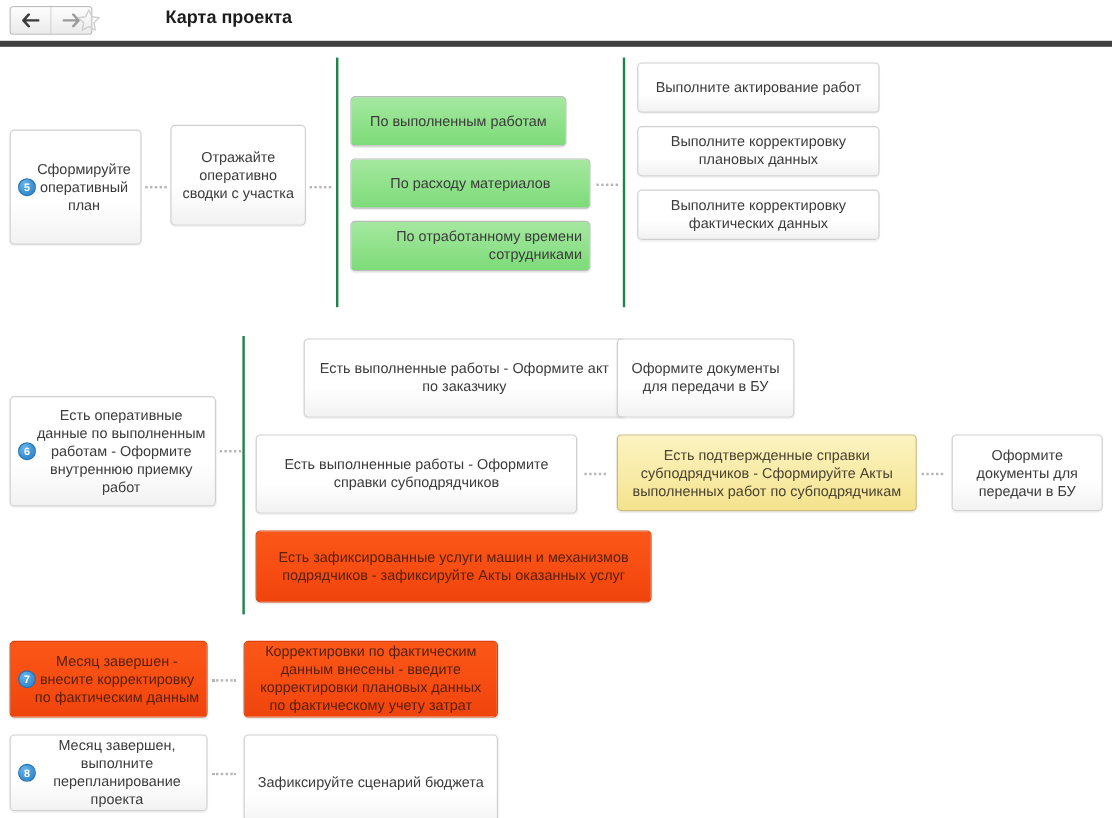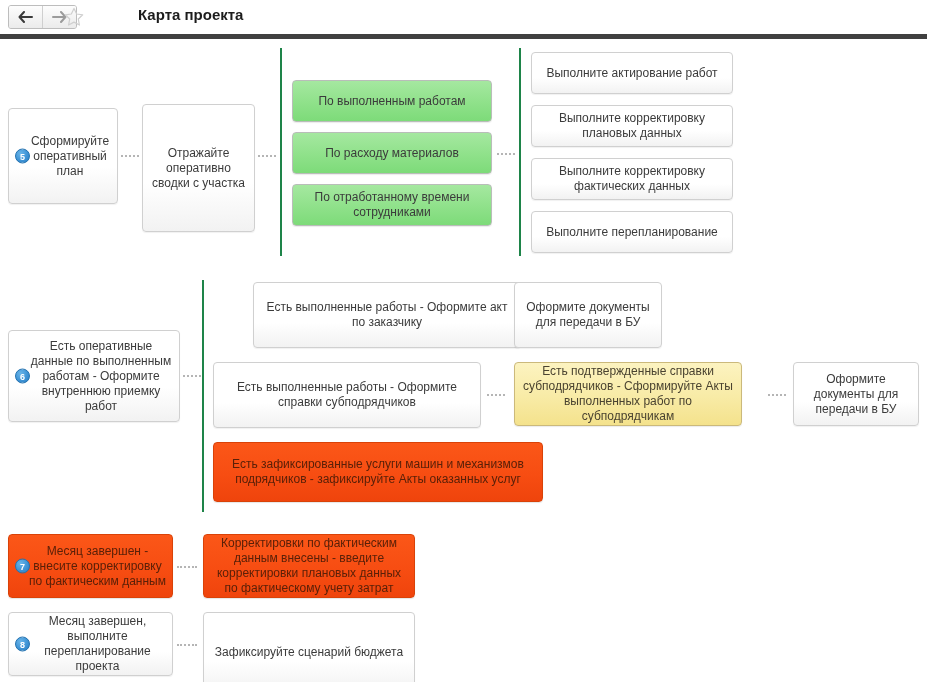--- a/index.html
+++ b/index.html
@@ -184,61 +184,58 @@
     <div class="connector" style="left: 183px; top: 341px; width: 18px;"></div>
     <div class="connector" style="left: 487px; top: 281px; width: 18px;"></div>
     <div class="connector" style="left: 487px; top: 360px; width: 18px;"></div>
     <div class="connector" style="left: 768px; top: 360px; width: 18px;"></div>
     <div class="connector" style="left: 177px; top: 532px; width: 20px;"></div>
     <div class="connector" style="left: 177px; top: 610px; width: 20px;"></div>
     <div class="node white has-badge" style="left: 8px; top: 74px; width: 110px; height: 96px;">
       <div class="badge">5</div>
       <span class="label">Сформируйте оперативный план</span>
     </div>
-    <div class="node white" style="left: 142px; top: 70px; width: 113px; height: 128px;">
+    <div class="node white" style="left: 142px; top: 70px; width: 113px; height: 84px;">
       <span class="label">Отражайте оперативно сводки с участка</span>
     </div>
-    <div class="node green" style="left: 292px; top: 46px; width: 200px; height: 42px;">
+    <div class="node green" style="left: 292px; top: 46px; width: 180px; height: 42px;">
       <span class="label">По выполненным работам</span>
     </div>
     <div class="node green" style="left: 292px; top: 98px; width: 200px; height: 42px;">
       <span class="label">По расходу материалов</span>
     </div>
-    <div class="node green" style="left: 292px; top: 150px; width: 200px; height: 42px;">
+    <div class="node green" style="left: 292px; top: 150px; width: 200px; height: 42px; text-align: right;">
       <span class="label">По отработанному времени сотрудниками</span>
     </div>
     <div class="node white" style="left: 531px; top: 71px; width: 202px; height: 42px;">
       <span class="label">Выполните корректировку плановых данных</span>
     </div>
     <div class="node white" style="left: 531px; top: 18px; width: 202px; height: 42px;">
       <span class="label">Выполните актирование работ</span>
     </div>
     <div class="node white" style="left: 531px; top: 124px; width: 202px; height: 42px;">
       <span class="label">Выполните корректировку фактических данных</span>
-    </div>
-    <div class="node white" style="left: 531px; top: 177px; width: 202px; height: 42px;">
-      <span class="label">Выполните перепланирование</span>
     </div>
     <div class="node white has-badge" style="left: 8px; top: 296px; width: 172px; height: 92px;">
       <div class="badge">6</div>
       <span class="label">Есть оперативные данные по выполненным работам - Оформите внутреннюю приемку работ</span>
     </div>
     <div class="node white" style="left: 213px; top: 248px; width: 268px; height: 66px; margin-left: 40px;">
       <span class="label">Есть выполненные работы - Оформите акт по заказчику</span>
     </div>
     <div class="node white" style="left: 213px; top: 328px; width: 268px; height: 66px;">
       <span class="label">Есть выполненные работы - Оформите справки субподрядчиков</span>
     </div>
     <div class="node orange" style="left: 213px; top: 408px; width: 330px; height: 60px;">
       <span class="label">Есть зафиксированные услуги машин и механизмов подрядчиков - зафиксируйте Акты оказанных услуг</span>
     </div>
     <div class="node white" style="left: 514px; top: 248px; width: 148px; height: 66px;">
       <span class="label">Оформите документы для передачи в БУ</span>
     </div>
-    <div class="node yellow" style="left: 514px; top: 328px; width: 228px; height: 64px;">
+    <div class="node yellow" style="left: 514px; top: 328px; width: 250px; height: 64px;">
       <span class="label">Есть подтвержденные справки субподрядчиков - Сформируйте Акты выполненных работ по субподрядчикам</span>
     </div>
     <div class="node white" style="left: 793px; top: 328px; width: 126px; height: 64px;">
       <span class="label">Оформите документы для передачи в БУ</span>
     </div>
     <div class="node orange has-badge" style="left: 8px; top: 500px; width: 165px; height: 64px;">
       <div class="badge">7</div>
       <span class="label">Месяц завершен - внесите корректировку по фактическим данным</span>
     </div>
     <div class="node orange" style="left: 203px; top: 500px; width: 212px; height: 64px;">

